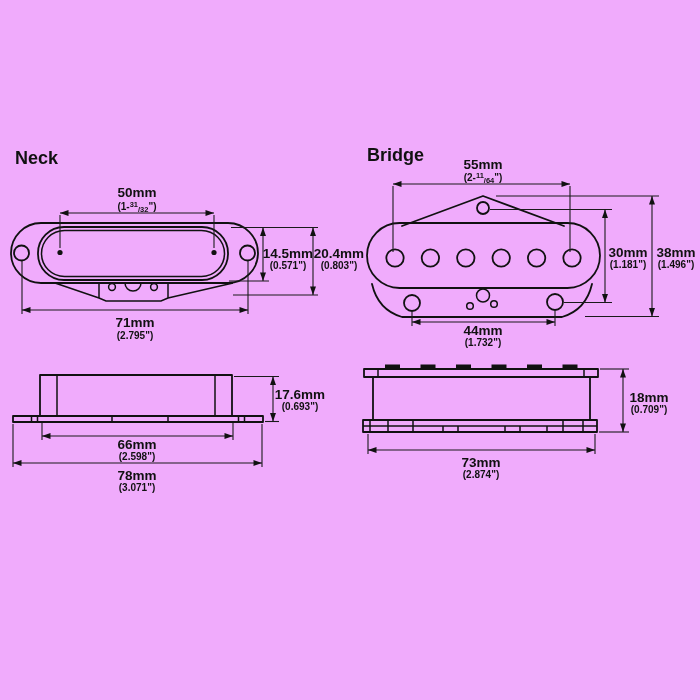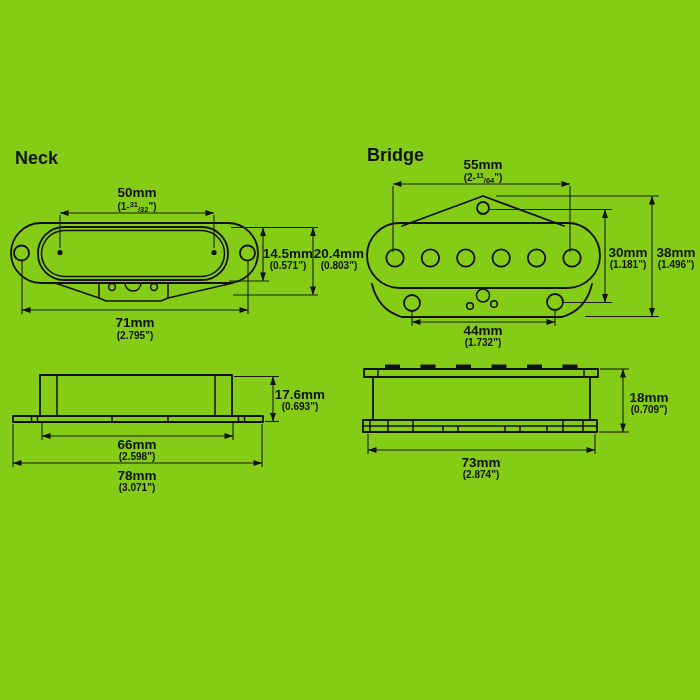--- a/index.html
+++ b/index.html
@@ -1,16 +1,16 @@
 <!DOCTYPE html>
 <html><head>
 <meta charset="utf-8">
 <style>
   html,body{margin:0;padding:0;background:#ffffff;}
-  .canvas{position:relative;width:700px;height:700px;background:#84cc16;overflow:hidden;
+  .canvas{position:relative;width:700px;height:700px;background:#f0abfc;overflow:hidden;
           font-family:"Liberation Sans",sans-serif;}
   svg{position:absolute;left:0;top:0;}
   .outline{fill:none;stroke:#111111;stroke-width:1.8px;stroke-linejoin:round;stroke-linecap:round;}
   .thin{fill:none;stroke:#111111;stroke-width:1.5px;}
   .dim{fill:none;stroke:#1a1a1a;stroke-width:1.1px;}
   .fillb{fill:#111111;stroke:none;}
   text{fill:#111111;}
   .ttl{font-size:18px;font-weight:bold;}
   .mm{font-size:13.5px;font-weight:bold;text-anchor:middle;}
   .in{font-size:10px;font-weight:bold;text-anchor:middle;}

